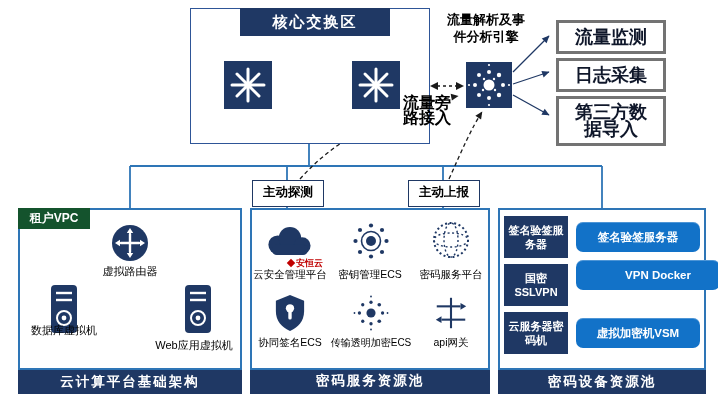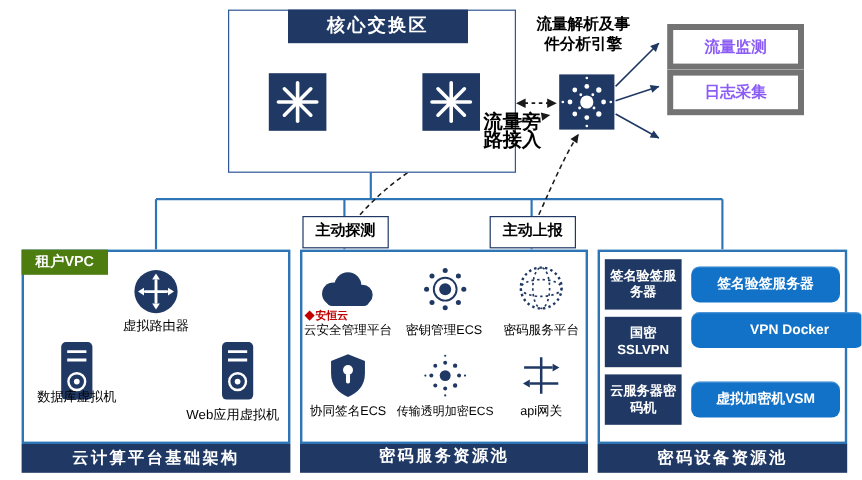--- a/index.html
+++ b/index.html
@@ -11,40 +11,40 @@
 
   .core-box{left:190px;top:8px;width:238px;height:134px;border:1.5px solid #2E5597;background:#fff;}
   .core-title{left:240px;top:8px;width:150px;height:28px;line-height:28px;background:#1F3864;color:#fff;
     font-size:15px;font-weight:bold;text-align:center;letter-spacing:2px;z-index:3;}
   .switch{width:48px;height:48px;background:#1F3864;z-index:3;}
 
   .engine-icon{left:466px;top:62px;width:46px;height:46px;background:#1F3864;z-index:3;}
   .engine-label{left:444px;top:11px;width:84px;font-size:13px;font-weight:bold;color:#000;text-align:center;line-height:17px;}
   .bypass-label{left:400px;top:95px;width:54px;font-size:16px;font-weight:bold;color:#000;text-align:center;line-height:15px;z-index:3;}
 
-  .out-box{left:556px;width:104px;border:5px solid #737373;background:#fff;color:#8b5cf6;
-    font-size:13px;font-weight:600;text-align:center;display:flex;align-items:center;justify-content:center;z-index:3;}
+  .out-box{left:556px;width:104px;border:3px solid #737373;background:#fff;color:#0f172a;
+    font-size:18px;font-weight:600;text-align:center;display:flex;align-items:center;justify-content:center;z-index:3;}
   .out-1{top:20px;height:28px;}
   .out-2{top:58px;height:28px;}
   .out-3{top:96px;height:44px;padding:0 14px;width:76px;line-height:17px;}
 
   .probe-box{top:180px;width:70px;height:25px;line-height:23px;background:#fff;border:1.5px solid #1F3864;
     color:#000;font-size:12.5px;font-weight:bold;text-align:center;z-index:3;}
 
   .panel{top:208px;height:162px;border:2px solid #2E75B6;background:#fff;box-sizing:border-box;z-index:2;}
   .panel-left{left:18px;width:224px;}
   .panel-mid{left:250px;width:240px;}
   .panel-right{left:498px;width:208px;}
   .footer-bar{top:370px;height:24px;line-height:24px;background:#1F3864;color:#fff;
     font-size:13.5px;font-weight:bold;text-align:center;letter-spacing:2px;z-index:3;}
-  .vpc-tab{left:18px;top:208px;width:72px;height:21px;line-height:21px;background:#4d7c0f;color:#fff;
+  .vpc-tab{left:18px;top:208px;width:72px;height:21px;line-height:21px;background:#14532d;color:#fff;
     font-size:12px;font-weight:bold;text-align:center;z-index:4;}
 
   .cell-label{font-size:10.5px;color:#000;text-align:center;z-index:3;}
-  .logo-line{font-size:9px;font-weight:bold;color:#C00000;text-align:left;z-index:3;}
+  .logo-line{font-size:9px;font-weight:bold;color:#C00000;text-align:right;z-index:3;}
   .logo-sq{display:inline-block;width:6px;height:6px;background:#C00000;margin-right:2px;transform:rotate(45deg);}
 
   .dev-box{left:504px;width:64px;height:42px;background:#1F3864;color:#fff;font-size:11px;font-weight:bold;
     text-align:center;display:flex;align-items:center;justify-content:center;line-height:14px;padding:0 2px;box-sizing:border-box;z-index:3;}
   .svc-btn{left:576px;width:124px;height:30px;line-height:30px;background:#1272C8;border-radius:7px;color:#fff;
     font-size:11.5px;font-weight:bold;text-align:center;box-shadow:inset 0 1px 0 rgba(255,255,255,.25);z-index:3;}
 </style>
 </head>
 <body>
 
@@ -140,20 +140,21 @@
           <circle cx="43" cy="23" r="1.1"></circle>
         <circle cx="23" cy="43" r="1.1"></circle>
           <circle cx="3" cy="23" r="1.1"></circle>
       </g>
     </svg>
   </div>
   <div class="abs bypass-label">流量旁路接入</div>
 
   <div class="abs out-box out-1">流量监测</div>
   <div class="abs out-box out-2">日志采集</div>
+  <div class="abs out-box out-3">第三方数据导入</div>
 
   <div class="abs probe-box" style="left:252px;">主动探测</div>
   <div class="abs probe-box" style="left:408px;">主动上报</div>
 
   <div class="abs panel panel-left"></div>
   <div class="abs vpc-tab">租户VPC</div>
 
   <div class="abs z2" style="left:111px;top:224px;">
     <svg width="38" height="38" viewBox="0 0 38 38">
       <circle cx="19" cy="19" r="18" fill="#1F3864"></circle>

